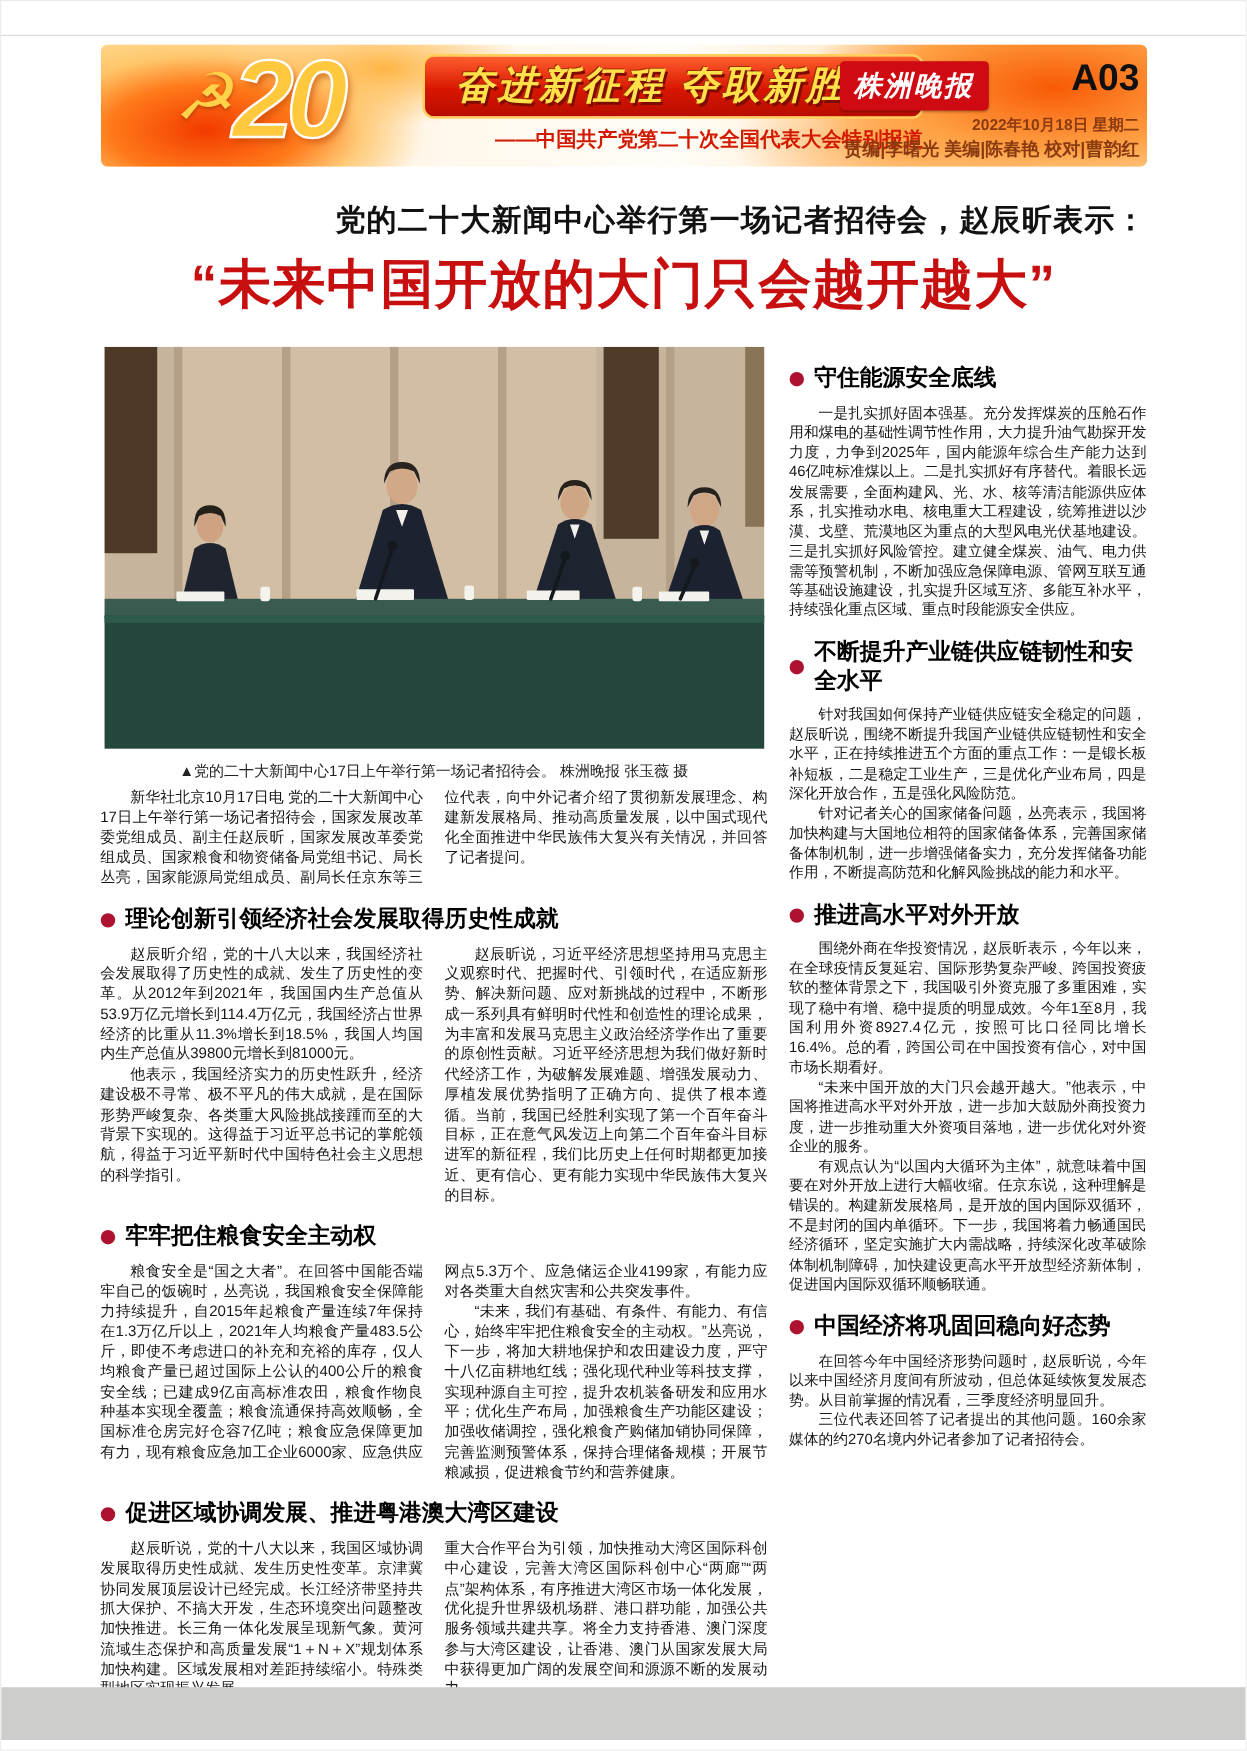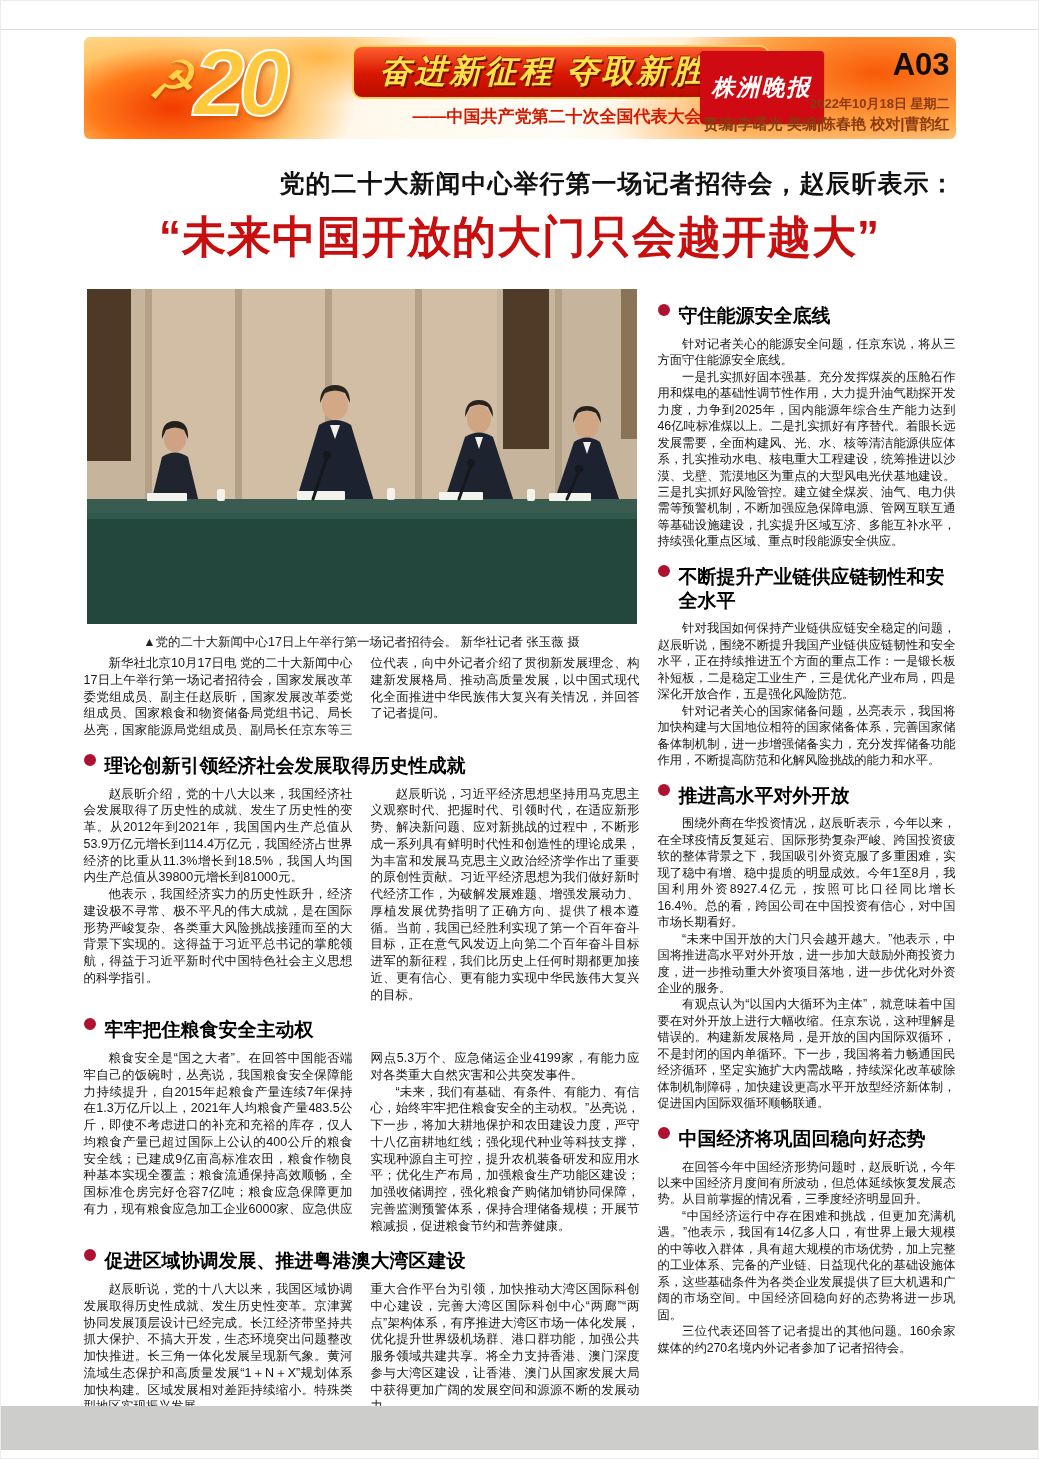--- a/index.html
+++ b/index.html
@@ -27,39 +27,39 @@
   .big20 { position:absolute; left:110px; top:-6px; font-size:92px; font-weight:bold; font-style:italic;
     color:#ffc83d; -webkit-text-stroke:2px #ffffff; text-shadow:3px 4px 5px rgba(190,70,0,.55); letter-spacing:-6px;text-align:right; }
   .slogan-box { position:absolute; left:268px; top:8px; width:418px; height:54px;
     background:linear-gradient(#ff5f2e 0%, #d81600 55%, #b80d00 100%);
     border:2px solid #ffcf5a; border-radius:10px; display:flex; align-items:center; justify-content:center; }
   .slogan-box span { font-size:32px; font-weight:bold; font-style:italic; letter-spacing:3px;
     color:#ffe14a; text-shadow:2px 2px 0 #7e0d00, -1px -1px 0 #a33000; white-space:nowrap; }
   .banner-sub { position:absolute; left:268px; top:68px; width:418px; text-align:right;
     color:#d21a00; font-size:17px; font-weight:bold; }
   .paper-logo { position:absolute; right:132px; top:14px; background:#cf0a12; color:#ffffff;
-    font-size:23px; font-weight:bold; font-style:italic; padding:21px 12px; border-radius:4px;
+    font-size:23px; font-weight:bold; font-style:italic; padding:5px 12px; border-radius:4px;
     letter-spacing:2px; box-shadow:0 1px 2px rgba(0,0,0,.3); }
   .page-no { position:absolute; right:6px; top:10px; font-size:31px; font-weight:bold; color:#101010; }
   .date-line { position:absolute; right:6px; top:58px; font-size:13px; font-weight:bold; color:#8a3a10; }
   .staff-line { position:absolute; right:6px; top:78px; font-size:15px; font-weight:bold; color:#8a3a10; }
 
   
   .kicker { margin-top:28px; text-align:right; font-size:25px; font-weight:bold; color:#111; letter-spacing:1px; }
   .main-title { margin-top:8px; text-align:center; font-size:44px; font-weight:900; color:#c80f0f; letter-spacing:1px; }
 
   
   .cols { display:flex; gap:18px; margin-top:22px; }
   .left-region { width:556px; flex:none; }
   .right-col { width:298px; flex:none; font-size:12.3px; }
 
   figure.photo { width:550px; margin:0 3px; }
   figcaption { font-size:12.5px; color:#222; text-align:center; margin:6px 0 4px 0; }
 
-  .sec-head { display:flex; gap:9px; margin:15px 0 8px 0; font-size:19px; font-weight:bold; color:#000; line-height:1.25; }
+  .sec-head { display:flex; align-items:center; gap:9px; margin:15px 0 8px 0; font-size:19px; font-weight:bold; color:#000; line-height:1.25; }
   .ring { flex:none; width:10px; height:10px; border:6px solid #ad1330; border-radius:50%; background:#fff; }
 
   .twocol { column-count:2; column-gap:18px; }
   p.body { font-size:12.5px; line-height:1.34; text-align:justify; text-indent:2em; color:#161616; }
   .right-col p.body { font-size:12.3px; }
   .intro-block { margin-top:4px; }
 
   .bottom-strip { position:absolute; left:0; right:0; bottom:8px; height:44px; background:#cdcdcb; }
 </style>
 </head>
@@ -140,21 +140,21 @@
             </g>
             <g fill="#15181c">
               <circle cx="240" cy="166" r="4"></circle>
                 <circle cx="384" cy="174" r="4"></circle>
                 <circle cx="492" cy="180" r="4"></circle>
             </g>
 
             <rect x="0" y="224" width="550" height="111" fill="#23473c"></rect>
             <rect x="0" y="224" width="550" height="6" fill="#2e5a4c"></rect>
           </svg>
-          <figcaption>▲党的二十大新闻中心17日上午举行第一场记者招待会。 新华社记者 张玉薇 摄</figcaption>
+          <figcaption>▲党的二十大新闻中心17日上午举行第一场记者招待会。 株洲晚报 张玉薇 摄</figcaption>
         </figure>
 
         <div class="twocol intro-block">
           <p class="body">新华社北京10月17日电 党的二十大新闻中心17日上午举行第一场记者招待会，国家发展改革委党组成员、副主任赵辰昕，国家发展改革委党组成员、国家粮食和物资储备局党组书记、局长丛亮，国家能源局党组成员、副局长任京东等三位代表，向中外记者介绍了贯彻新发展理念、构建新发展格局、推动高质量发展，以中国式现代化全面推进中华民族伟大复兴有关情况，并回答了记者提问。</p>
         </div>
 
         <div class="sec-head">
           <span class="ring"></span>
           <span>理论创新引领经济社会发展取得历史性成就</span>
         </div>
@@ -181,21 +181,20 @@
           <p class="body">赵辰昕说，党的十八大以来，我国区域协调发展取得历史性成就、发生历史性变革。京津冀协同发展顶层设计已经完成。长江经济带坚持共抓大保护、不搞大开发，生态环境突出问题整改加快推进。长三角一体化发展呈现新气象。黄河流域生态保护和高质量发展“1＋N＋X”规划体系加快构建。区域发展相对差距持续缩小。特殊类型地区实现振兴发展。</p>
           <p class="body">围绕下一步粤港澳大湾区建设，赵辰昕说，将聚焦重点领域，以横琴、前海和南沙、河套等重大合作平台为引领，加快推动大湾区国际科创中心建设，完善大湾区国际科创中心“两廊”“两点”架构体系，有序推进大湾区市场一体化发展，优化提升世界级机场群、港口群功能，加强公共服务领域共建共享。将全力支持香港、澳门深度参与大湾区建设，让香港、澳门从国家发展大局中获得更加广阔的发展空间和源源不断的发展动力。</p>
         </div>
       </div>
 
       <div class="right-col">
         <div class="sec-head">
           <span class="ring"></span>
           <span>守住能源安全底线</span>
         </div>
-        <p class="body">针对记者关心的能源安全问题，任京东说，将从三方面守住能源安全底线。</p>
         <p class="body">一是扎实抓好固本强基。充分发挥煤炭的压舱石作用和煤电的基础性调节性作用，大力提升油气勘探开发力度，力争到2025年，国内能源年综合生产能力达到46亿吨标准煤以上。二是扎实抓好有序替代。着眼长远发展需要，全面构建风、光、水、核等清洁能源供应体系，扎实推动水电、核电重大工程建设，统筹推进以沙漠、戈壁、荒漠地区为重点的大型风电光伏基地建设。三是扎实抓好风险管控。建立健全煤炭、油气、电力供需等预警机制，不断加强应急保障电源、管网互联互通等基础设施建设，扎实提升区域互济、多能互补水平，持续强化重点区域、重点时段能源安全供应。</p>
 
         <div class="sec-head">
           <span class="ring"></span>
           <span>不断提升产业链供应链韧性和安全水平</span>
         </div>
         <p class="body">针对我国如何保持产业链供应链安全稳定的问题，赵辰昕说，围绕不断提升我国产业链供应链韧性和安全水平，正在持续推进五个方面的重点工作：一是锻长板补短板，二是稳定工业生产，三是优化产业布局，四是深化开放合作，五是强化风险防范。</p>
         <p class="body">针对记者关心的国家储备问题，丛亮表示，我国将加快构建与大国地位相符的国家储备体系，完善国家储备体制机制，进一步增强储备实力，充分发挥储备功能作用，不断提高防范和化解风险挑战的能力和水平。</p>
 
         <div class="sec-head">
@@ -204,20 +203,19 @@
         </div>
         <p class="body">围绕外商在华投资情况，赵辰昕表示，今年以来，在全球疫情反复延宕、国际形势复杂严峻、跨国投资疲软的整体背景之下，我国吸引外资克服了多重困难，实现了稳中有增、稳中提质的明显成效。今年1至8月，我国利用外资8927.4亿元，按照可比口径同比增长16.4%。总的看，跨国公司在中国投资有信心，对中国市场长期看好。</p>
         <p class="body">“未来中国开放的大门只会越开越大。”他表示，中国将推进高水平对外开放，进一步加大鼓励外商投资力度，进一步推动重大外资项目落地，进一步优化对外资企业的服务。</p>
         <p class="body">有观点认为“以国内大循环为主体”，就意味着中国要在对外开放上进行大幅收缩。任京东说，这种理解是错误的。构建新发展格局，是开放的国内国际双循环，不是封闭的国内单循环。下一步，我国将着力畅通国民经济循环，坚定实施扩大内需战略，持续深化改革破除体制机制障碍，加快建设更高水平开放型经济新体制，促进国内国际双循环顺畅联通。</p>
 
         <div class="sec-head">
           <span class="ring"></span>
           <span>中国经济将巩固回稳向好态势</span>
         </div>
         <p class="body">在回答今年中国经济形势问题时，赵辰昕说，今年以来中国经济月度间有所波动，但总体延续恢复发展态势。从目前掌握的情况看，三季度经济明显回升。</p>
-        <p class="body">“中国经济运行中存在困难和挑战，但更加充满机遇。”他表示，我国有14亿多人口，有世界上最大规模的中等收入群体，具有超大规模的市场优势，加上完整的工业体系、完备的产业链、日益现代化的基础设施体系，这些基础条件为各类企业发展提供了巨大机遇和广阔的市场空间。中国经济回稳向好的态势将进一步巩固。</p>
         <p class="body">三位代表还回答了记者提出的其他问题。160余家媒体的约270名境内外记者参加了记者招待会。</p>
       </div>
     </div>
   </div>
 
   <div class="bottom-strip"></div>
 </div>
 
 </body></html>

